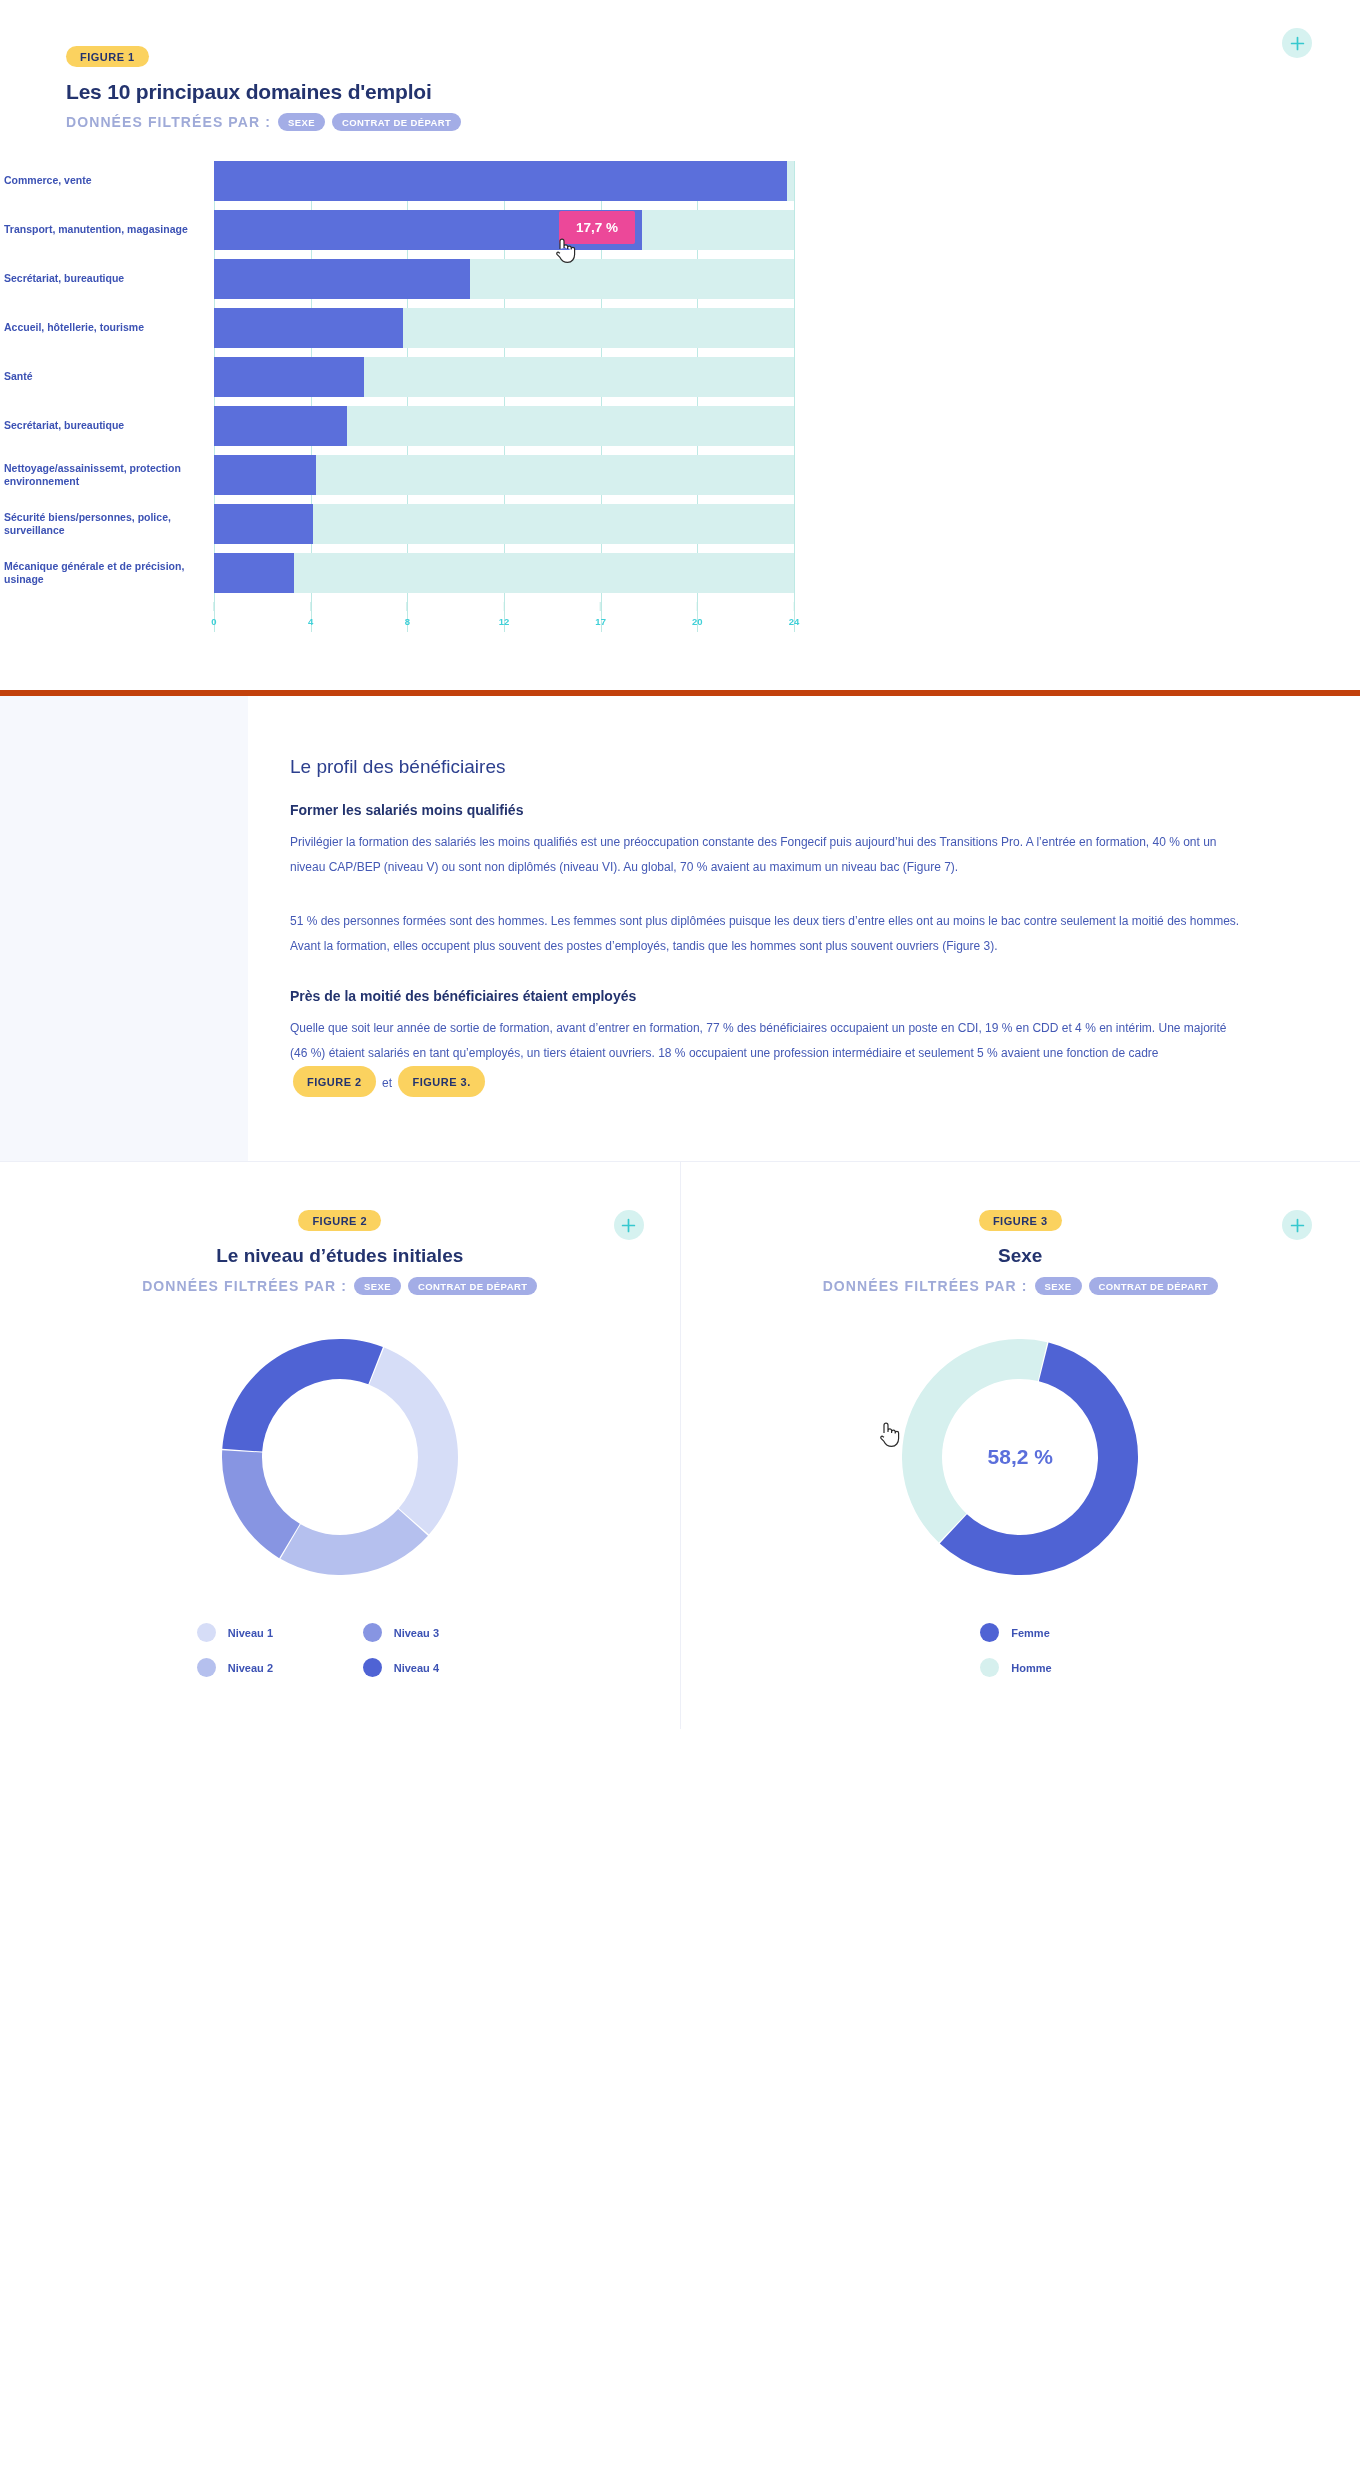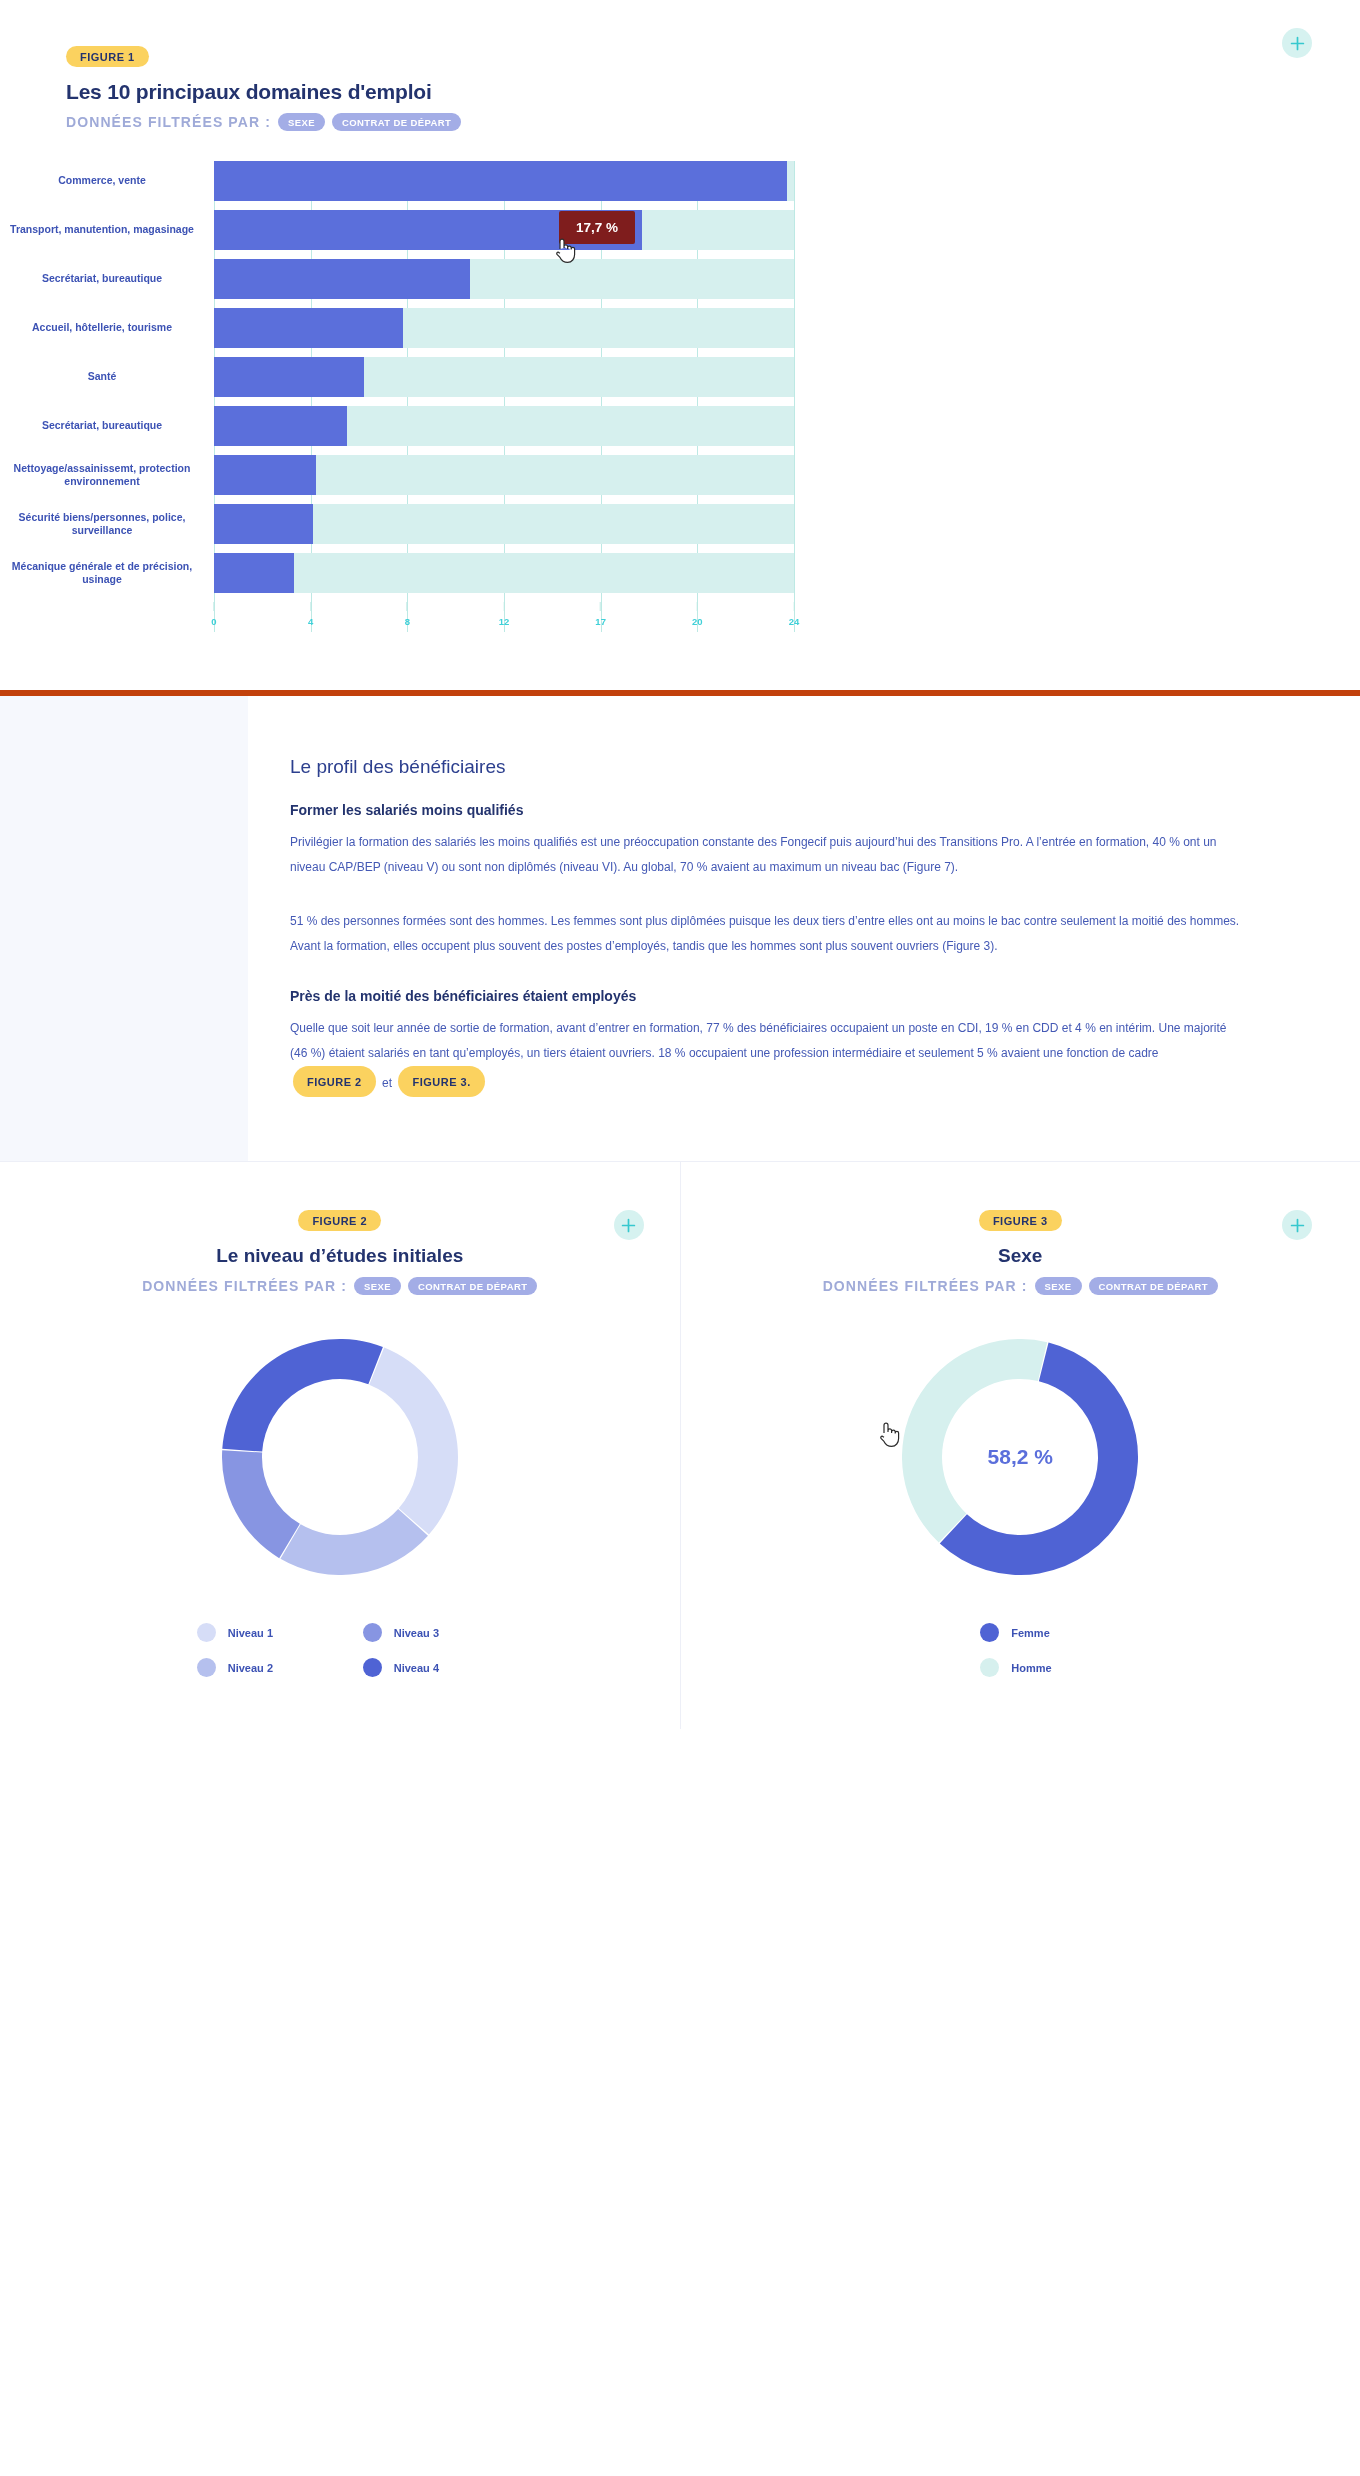--- a/index.html
+++ b/index.html
@@ -102,21 +102,21 @@
     align-items: center;
     height: 40px;
     margin-bottom: 9px;
     position: relative;
   }
   .bar-label {
     position: absolute;
     right: 100%;
     width: 210px;
     padding-right: 14px;
-    text-align: center;
+    text-align: left;
     color: #3C52B4;
     font-size: 10.5px;
     font-weight: 600;
     line-height: 1.25;
   }
   .bar-track {
     position: relative;
     width: 100%;
     height: 100%;
     background: #D6F0EE;
@@ -146,21 +146,21 @@
   .tick .lbl {
     color: #3FD0D8;
     font-size: 9.5px;
     font-weight: 600;
     margin-top: 5px;
   }
 
   
   .tooltip {
     position: absolute;
-    background: #7f1d1d;
+    background: #ec4899;
     color: #ffffff;
     font-size: 13.5px;
     font-weight: 700;
     padding: 9px 17px;
     border-radius: 2px;
     white-space: nowrap;
     z-index: 6;
     pointer-events: none;
   }
   .cursor-hand {

